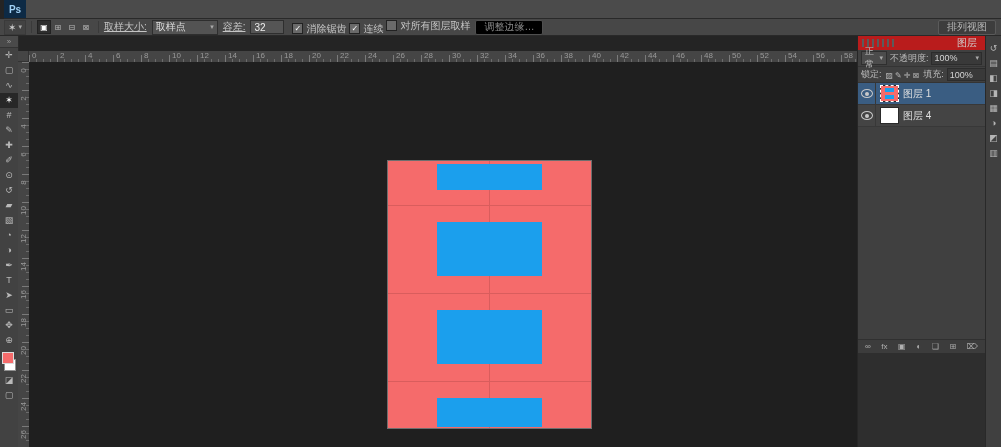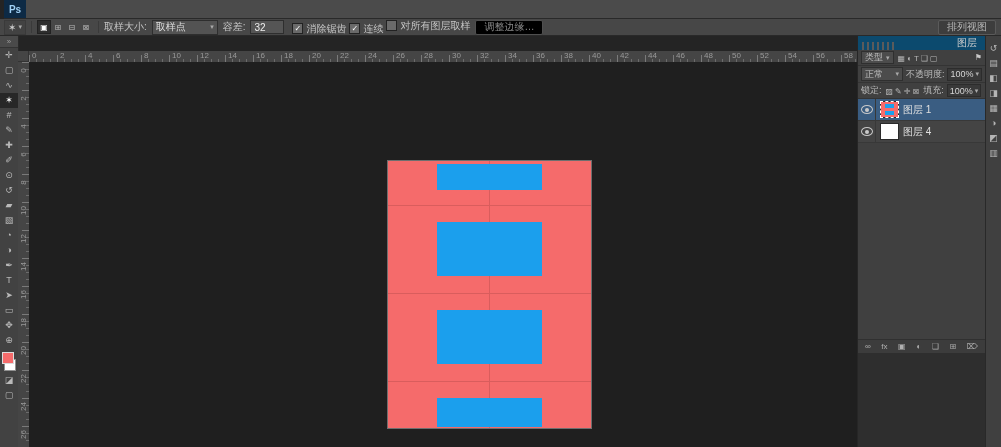--- a/index.html
+++ b/index.html
@@ -17,21 +17,21 @@
 
   
   #optionsbar{position:absolute;left:0;top:19px;width:100%;height:17px;background:#474747;
               border-bottom:1px solid #292929;display:flex;align-items:center;font-size:10px;color:#cccccc;gap:5px;padding-left:4px;box-sizing:border-box;}
   .tool-preset{display:inline-flex;align-items:center;gap:2px;padding:0 3px;border:1px solid #3a3a3a;background:#424242;height:13px;}
   .dd-arrow{font-size:7px;color:#aaa;}
   .vsep{width:1px;height:12px;background:#3a3a3a;display:inline-block;}
   .mode-icon{display:inline-flex;width:12px;height:12px;align-items:center;justify-content:center;
              font-size:8px;color:#bbb;border:1px solid transparent;}
   .mode-icon.active{background:#2e2e2e;border-color:#222;color:#fff;}
-  .opt-label{color:#c4c4c4;}
+  .opt-label{color:#c4c4c4;text-decoration:underline;}
   .dropdown{display:inline-flex;align-items:center;justify-content:space-between;gap:4px;width:58px;height:13px;
             background:#535353;border:1px solid #2e2e2e;padding:0 3px;color:#ddd;}
   .textfield{display:inline-flex;align-items:center;width:26px;height:12px;background:#555;border:1px solid #2e2e2e;
              padding:0 3px;color:#eee;}
   .opt-check{display:inline-flex;align-items:center;gap:3px;margin-left:3px;}
   .cb{width:9px;height:9px;background:#6a6a6a;border:1px solid #222;display:inline-flex;align-items:center;
       justify-content:center;font-size:8px;color:#fff;line-height:9px;}
   .cb-label{color:#c4c4c4;}
   .opt-button{display:inline-flex;align-items:center;height:13px;padding:0 8px;border:1px solid #5a5a5a;
               background:#000000;border-radius:2px;}
@@ -69,36 +69,36 @@
        background:repeating-linear-gradient(180deg,#7a7a7a 0 1px,transparent 1px 28px);}
   .rl-v{position:absolute;left:-2px;width:14px;text-align:center;font-size:8px;color:#9a9a9a;transform:rotate(-90deg);}
   #viewport{position:absolute;left:11px;top:11px;right:0;bottom:0;background:#1f1f1f;overflow:hidden;}
   #artwork{position:absolute;left:359px;top:99px;width:203px;height:267px;outline:1px solid #6e6e6e;overflow:hidden;}
   .hline{position:absolute;left:0;right:0;height:1px;}
   .vline{position:absolute;top:0;bottom:0;width:1px;}
   .bluerect{position:absolute;}
 
   
   #rightdock{position:absolute;left:857px;top:36px;bottom:0;width:128px;background:#2e2e2e;border-left:1px solid #262626;box-sizing:border-box;}
-  .dock-head{height:14px;display:flex;align-items:flex-end;background:#0c4a6e;border-bottom:1px solid #292929;padding:0 4px;}
+  .dock-head{height:14px;display:flex;align-items:center;background:#b91c1c;border-bottom:1px solid #292929;padding:0 4px;}
   .grip{width:34px;height:8px;background:repeating-linear-gradient(90deg,#5b5b5b 0 2px,transparent 2px 5px);}
   .dock-tab-label{margin-left:auto;font-size:10px;color:#d0d0d0;padding-right:4px;}
   .panel{position:absolute;left:0;top:14px;right:0;height:303px;background:#404040;}
   .filter-row,.blend-row,.lock-row{display:flex;align-items:center;font-size:9px;color:#bdbdbd;
         border-bottom:1px solid #343434;padding:0 3px;gap:3px;}
   .filter-row{height:15px;}
   .blend-row{height:16px;}
   .lock-row{height:15px;}
   .filter-dd{display:inline-flex;align-items:center;gap:3px;background:#4c4c4c;border:1px solid #2f2f2f;height:11px;padding:0 3px;}
   .f-icon{font-size:8px;color:#b5b5b5;padding:0 1px;}
   .f-toggle{margin-left:auto;font-size:8px;color:#c9c9c9;}
   .blend-dd{display:inline-flex;align-items:center;justify-content:space-between;width:56px;height:12px;
             background:#4c4c4c;border:1px solid #2f2f2f;padding:0 3px;}
   .p-label{white-space:nowrap;}
-  .val-box{display:inline-flex;align-items:center;gap:2px;background:#393939;border:1px solid #2c2c2c;height:11px;padding:0 2px;color:#d5d5d5;}
+  .val-box{display:inline-flex;align-items:center;gap:18px;background:#393939;border:1px solid #2c2c2c;height:11px;padding:0 2px;color:#d5d5d5;}
   .lock-icon{font-size:8px;color:#b5b5b5;padding:0 1px;}
   #layer-list{}
   .layer-row{display:flex;align-items:center;height:21px;border-bottom:1px solid #383838;background:#444444;font-size:10px;color:#e0e0e0;}
   .layer-row.selected{background:#3a5d82;}
   .eye-cell{width:18px;height:21px;display:flex;align-items:center;justify-content:center;border-right:1px solid #383838;box-sizing:border-box;}
   .eye{width:10px;height:7px;border:1px solid #c9c9c9;border-radius:50%;position:relative;}
   .eye::after{content:"";position:absolute;left:3px;right:3px;top:1.5px;bottom:1.5px;background:#c9c9c9;border-radius:50%;}
   .thumb{position:relative;width:17px;height:15px;margin:0 5px;box-shadow:0 0 0 1px #2a2a2a;}
   .layer-row.selected .thumb{outline:1px dashed #ffffff;}
   .tb{position:absolute;left:4px;width:9px;height:4px;display:block;}
@@ -247,28 +247,20 @@
         </div>
     </div>
   </div>
 
   <div id="rightdock">
     <div class="dock-head">
       <span class="grip"></span>
       <span class="dock-tab-label">图层</span>
     </div>
     <div class="panel">
-      <div class="filter-row">
-        <span class="filter-dd">
-          <span>类型</span>
-          <span class="dd-arrow">▾</span>
-        </span>
-        <span id="filter-icons"><span class="f-icon">▦</span><span class="f-icon">◐</span><span class="f-icon">T</span><span class="f-icon">❏</span><span class="f-icon">▢</span></span>
-        <span class="f-toggle">⚑</span>
-      </div>
       <div class="blend-row">
         <span class="blend-dd">
           <span>正常</span>
           <span class="dd-arrow">▾</span>
         </span>
         <span class="p-label">不透明度:</span>
         <span class="val-box">
           <span>100%</span>
           <span class="dd-arrow">▾</span>
         </span>

